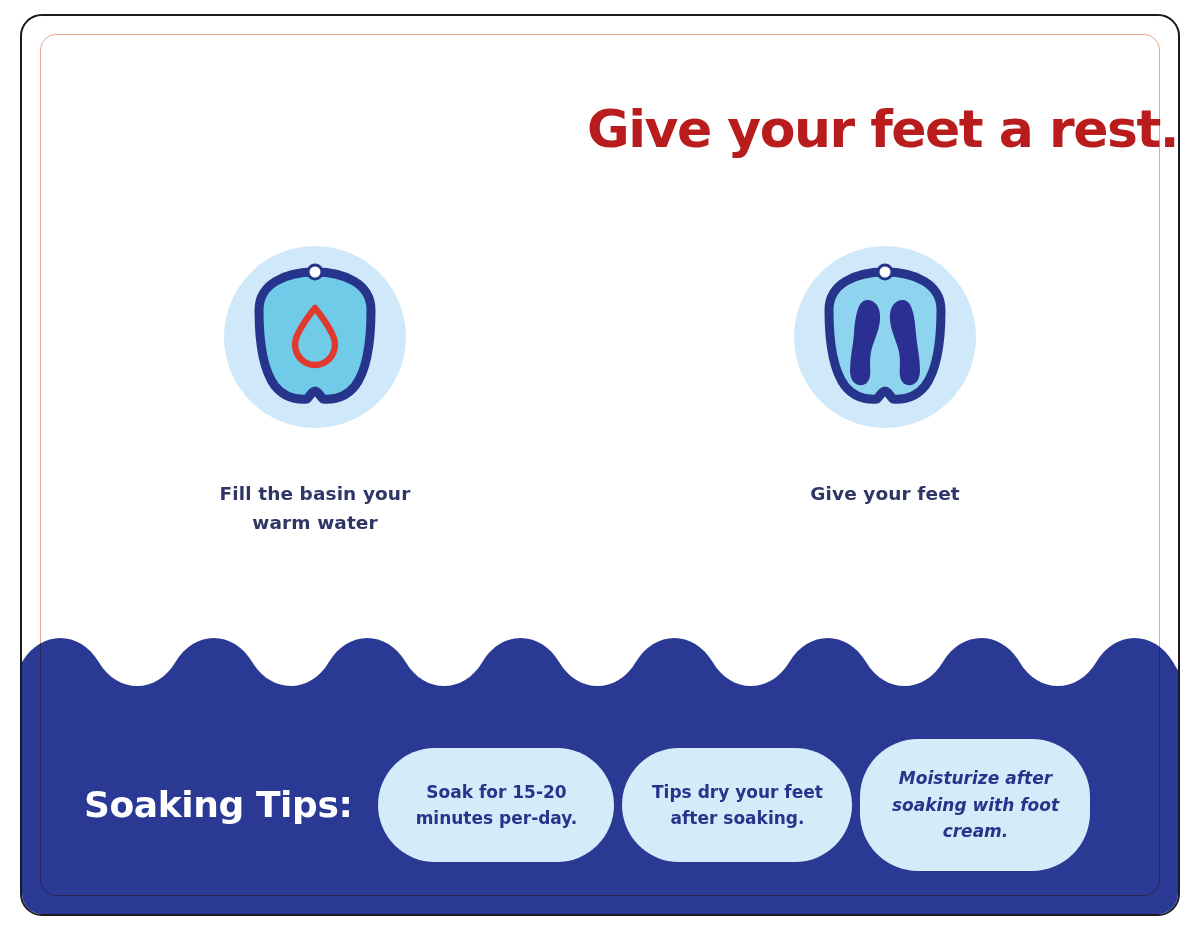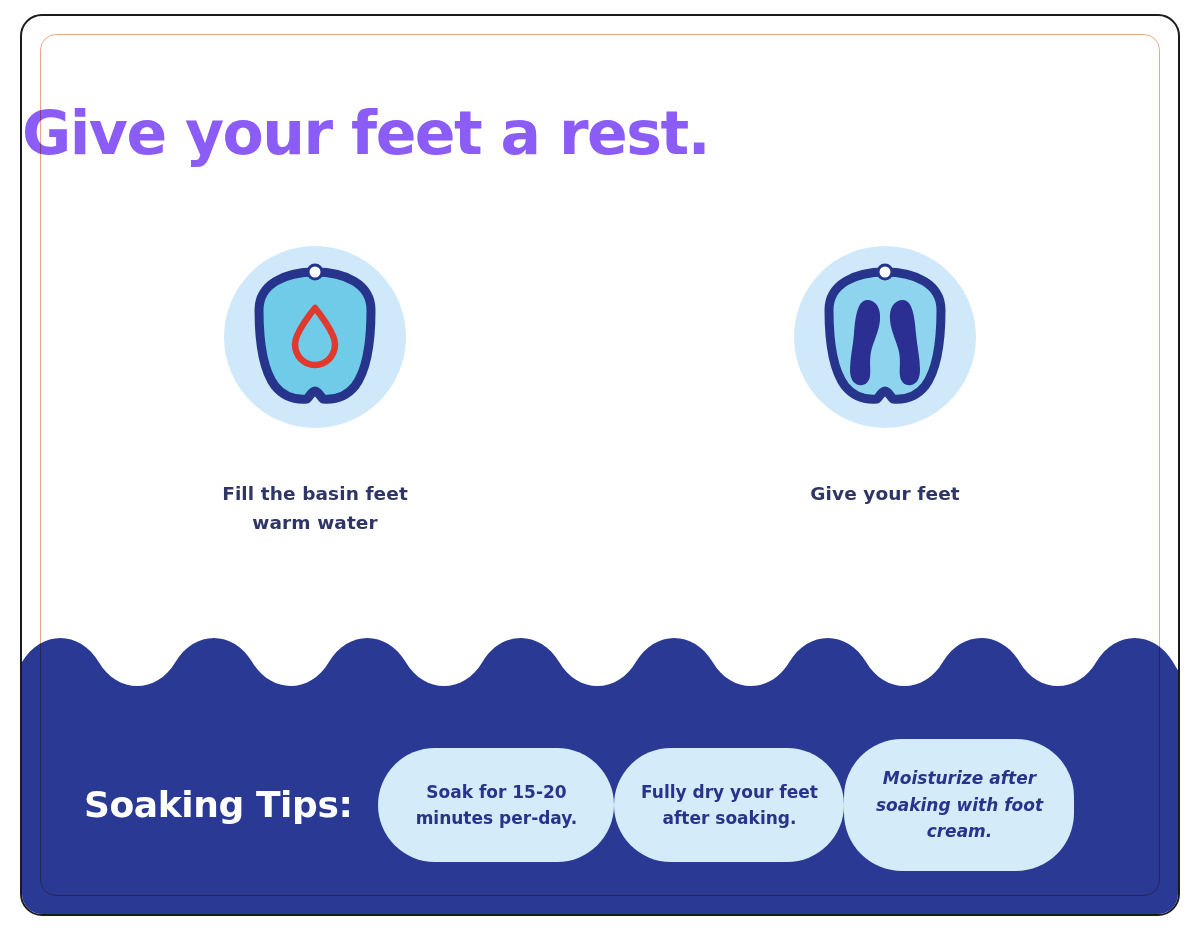--- a/index.html
+++ b/index.html
@@ -58,23 +58,23 @@
     width: 100%;
     height: 640px;
     z-index: 2;
   }
 
   .headline {
     position: absolute;
     top: 86px;
     left: 0;
     width: 100%;
-    text-align: left;
-    color: #8b5cf6;
-    font-size: 60px;
+    text-align: right;
+    color: #b91c1c;
+    font-size: 52px;
     font-weight: 700;
     letter-spacing: -1.5px;
     line-height: 1.05;
     font-family: "DejaVu Sans", sans-serif;
   }
 
   .steps {
     position: absolute;
     top: 230px;
     left: 0;
@@ -165,21 +165,21 @@
     letter-spacing: -0.4px;
     white-space: nowrap;
     margin-right: 26px;
     margin-bottom: 6px;
     font-family: "DejaVu Sans", sans-serif;
   }
 
   .tip-pills {
     display: flex;
     align-items: center;
-    gap: 0;
+    gap: 8px;
     margin-bottom: 4px;
   }
 
   .tip-pill {
     background: #d4ecfa;
     color: #26348c;
     border-radius: 58px;
     font-size: 17px;
     font-weight: 700;
     line-height: 1.55;
@@ -226,21 +226,21 @@
                 <circle cx="66" cy="10" r="7" fill="#ffffff" stroke="#26348c" stroke-width="3"></circle>
 
                 <path d="M66 46
                          C66 46, 46 70, 46 82
                          C46 94, 55 103, 66 103
                          C77 103, 86 94, 86 82
                          C86 70, 66 46, 66 46 Z" fill="none" stroke="#e03a2f" stroke-width="6.5" stroke-linejoin="round"></path>
               </svg>
             </span>
           </div>
-          <div class="step-caption">Fill the basin feet warm water</div>
+          <div class="step-caption">Fill the basin your warm water</div>
         </div>
 
         <div class="step">
           <div class="step-icon-wrap">
             <span>
               <svg width="132" height="150" viewBox="0 0 132 150">
 
                 <path d="M10 48
                          C10 22, 36 10, 66 10
                          C96 10, 122 22, 122 48
@@ -302,21 +302,21 @@
                  L 1160 72 L 0 72 Z" fill="#2a3a94"></path>
       </svg>
 
       <div class="wave-body"></div>
 
       <div class="tips-row">
         <div class="tips-label">Soaking Tips:</div>
 
         <div class="tip-pills">
           <div class="tip-pill w1">Soak for 15-20 minutes per-day.</div>
-          <div class="tip-pill w2">Fully dry your feet after soaking.</div>
+          <div class="tip-pill w2">Tips dry your feet after soaking.</div>
           <div class="tip-pill w3">Moisturize after soaking with foot cream.</div>
         </div>
       </div>
     </div>
 
     <div class="inner-frame"></div>
 
   </div>
 </div>
 

